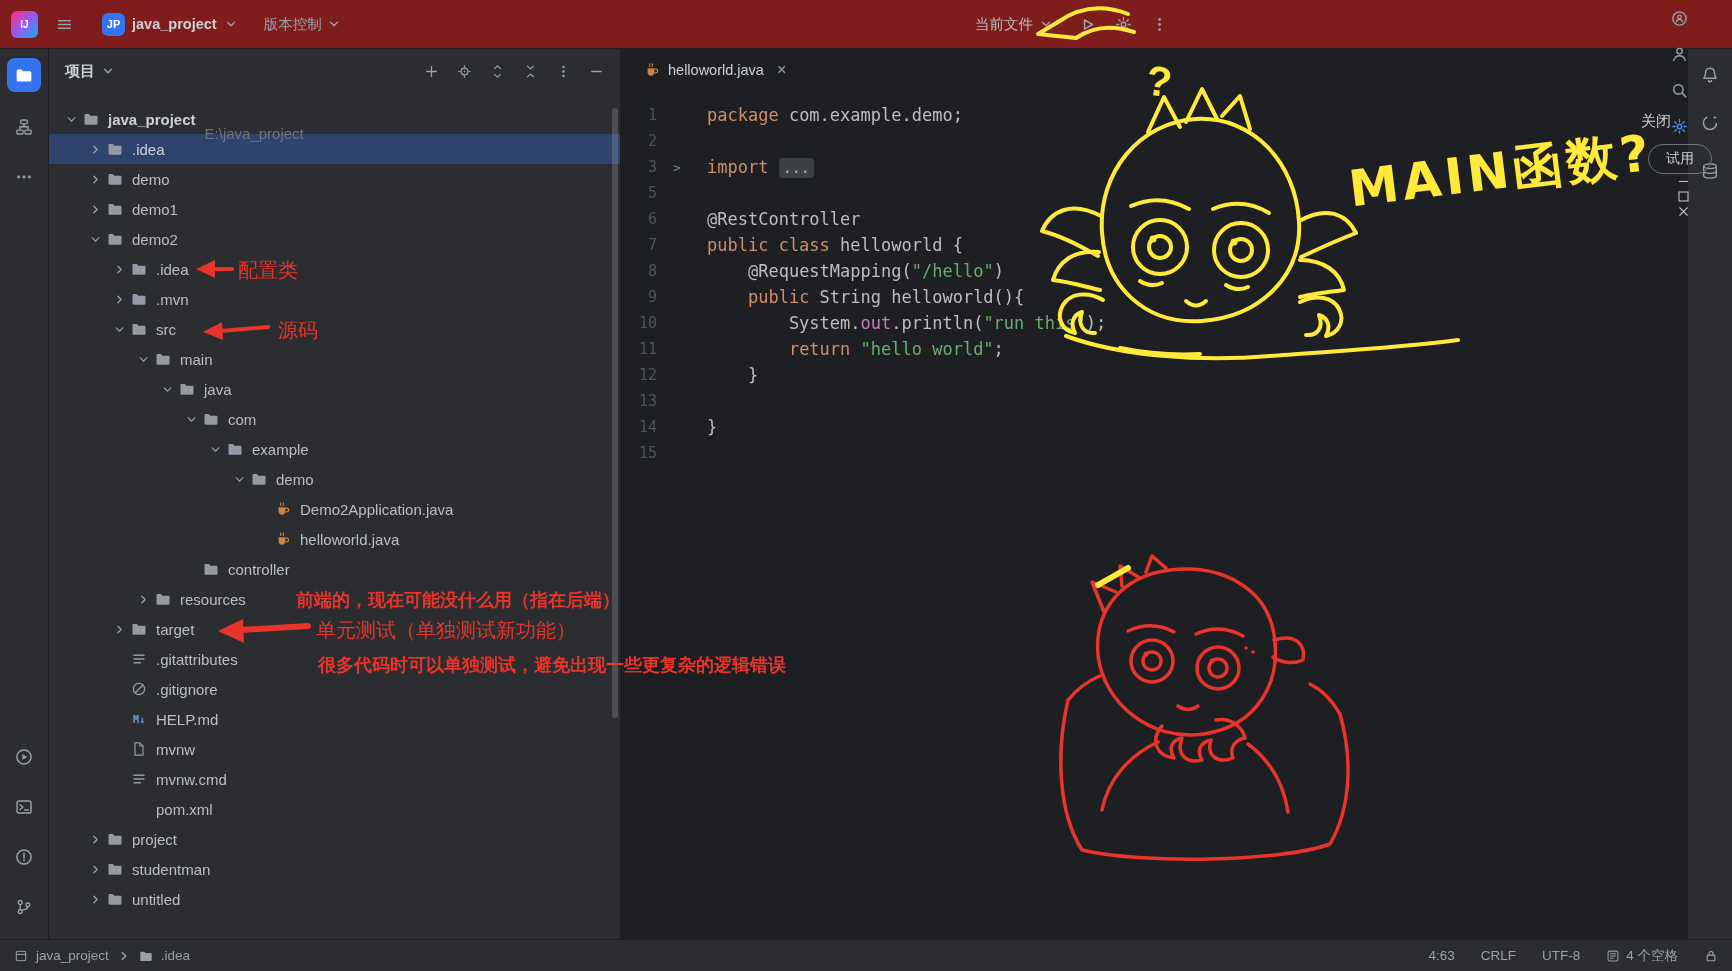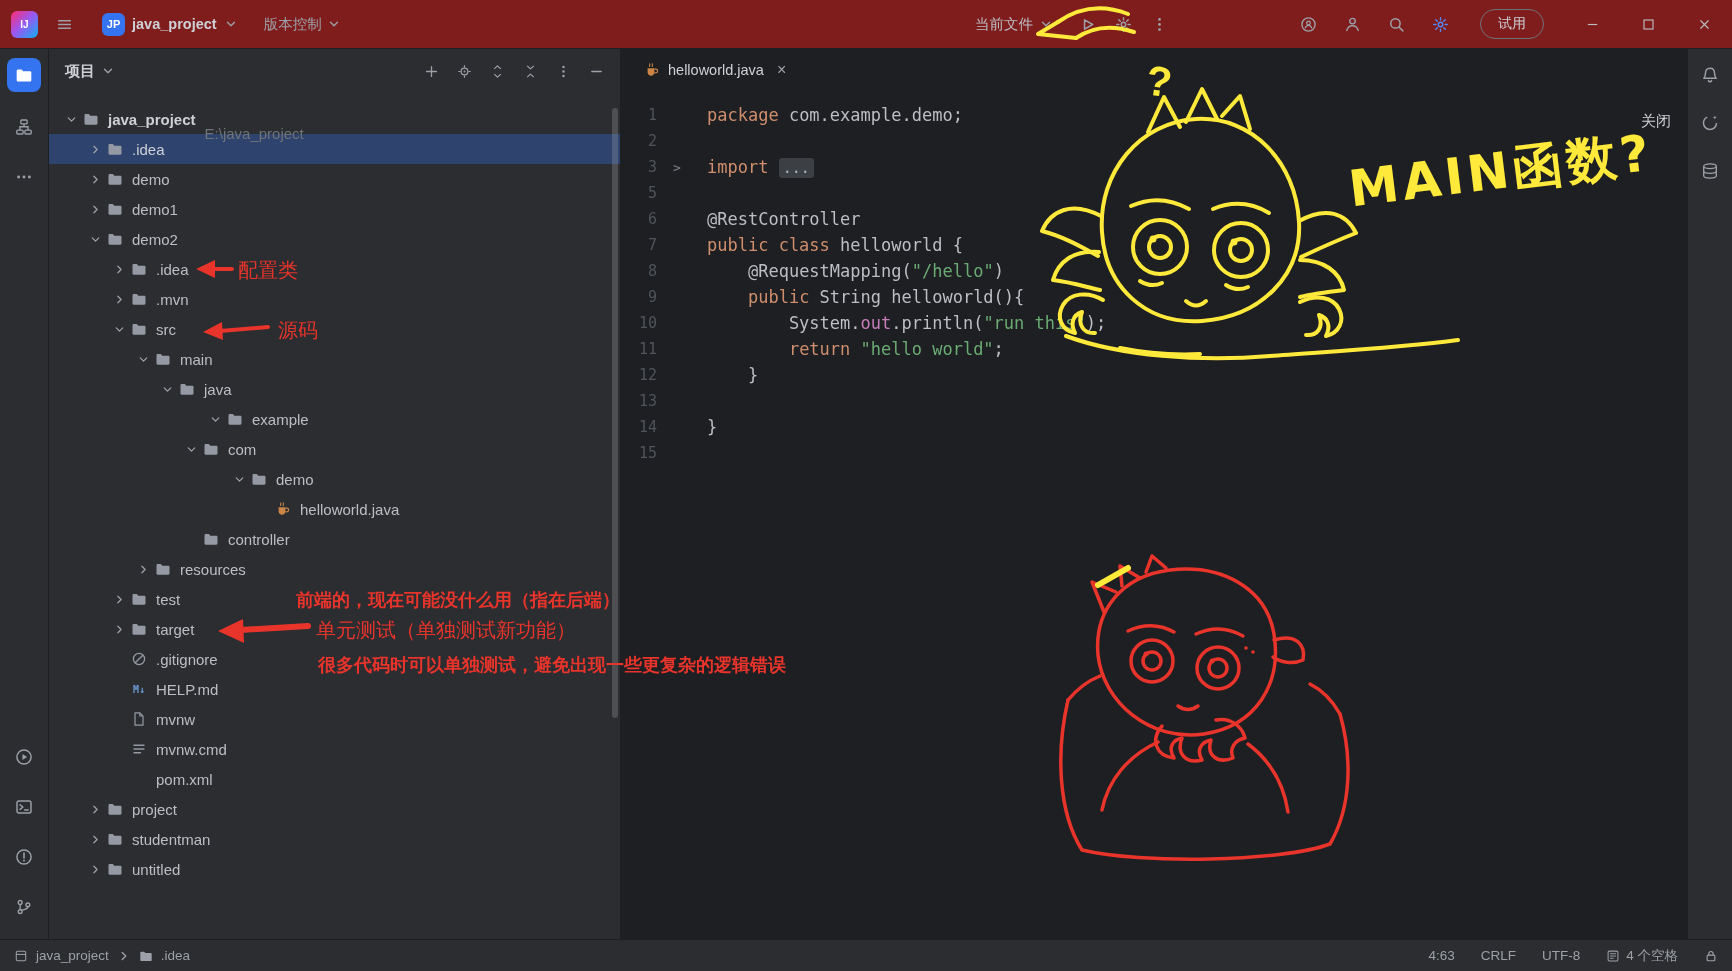--- a/index.html
+++ b/index.html
@@ -15,21 +15,21 @@
         display:flex;align-items:center;justify-content:center;color:#fff;font-size:10px;font-weight:700;}
   .tbic{width:36px;height:36px;display:flex;align-items:center;justify-content:center;color:#9da0a8;border-radius:6px;flex:none;}
   .tbic svg{width:17px;height:17px}
   .proj-widget{display:flex;align-items:center;gap:7px;margin-left:20px;color:#ced0d6;font-weight:600;font-size:14.5px;justify-content:center;}
   .jp-badge{width:23px;height:23px;background:#3574f0;border-radius:6px;color:#fff;font-size:11px;font-weight:700;
             display:flex;align-items:center;justify-content:center;}
   .chev{color:#9da0a8;display:flex}.chev svg{width:14px;height:14px}
   .vcs-widget{display:flex;align-items:center;gap:5px;margin-left:26px;color:#9da0a8;font-size:14.5px;}
   .run-cluster{position:absolute;left:965px;top:0;height:48px;display:flex;align-items:center;}
   .run-widget{display:flex;align-items:center;gap:6px;padding:0 16px 0 10px;color:#bcbec4;font-size:14.5px;justify-content:flex-end;}
-  .tb-right{position:absolute;right:0;top:0;height:48px;display:flex;align-items:center;}
+  .tb-right{position:absolute;right:0;top:0;height:48px;display:flex;align-items:center;flex-direction:column;}
   .tb-right .tbic{margin-right:8px}
   .trial{border:1px solid #6f737a;border-radius:15px;padding:5px 17px;color:#ced0d6;font-size:14px;margin:0 20px 0 14px;}
   .winbtn{width:56px;height:48px;display:flex;align-items:center;justify-content:center;color:#bcbec4;}
   .winbtn svg{width:15px;height:15px}
 
   
   .lstrip{position:absolute;left:0;top:48px;bottom:31px;width:48px;background:#2b2d30;border-right:1px solid #1e1f22;
           display:flex;flex-direction:column;align-items:center;padding-top:10px;z-index:4;}
   .sic{width:34px;height:34px;display:flex;align-items:center;justify-content:center;color:#9da0a8;border-radius:8px;flex:none;}
   .sic svg{width:18px;height:18px}
@@ -436,46 +436,46 @@
           </svg>
         </span>
         <span class="tico">
           <svg viewBox="0 0 16 16" width="16" height="16">
             <path d="M1.5 4.2c0-.7.5-1.2 1.2-1.2h3.1l1.5 1.7h6c.7 0 1.2.5 1.2 1.2v6.7c0 .7-.5 1.2-1.2 1.2H2.7c-.7 0-1.2-.5-1.2-1.2z" fill="currentColor"></path>
           </svg>
         </span>
         <span class="tlabel">java</span>
       </div>
       <div class="trow">
+        <span class="ind" style="width: 132px;"></span>
+        <span class="chv">
+          <svg viewBox="0 0 16 16" width="16" height="16">
+            <path d="M4 6l4 4 4-4" stroke="currentColor" stroke-width="1.6" fill="none" stroke-linecap="round" stroke-linejoin="round"></path>
+          </svg>
+        </span>
+        <span class="tico">
+          <svg viewBox="0 0 16 16" width="16" height="16">
+            <path d="M1.5 4.2c0-.7.5-1.2 1.2-1.2h3.1l1.5 1.7h6c.7 0 1.2.5 1.2 1.2v6.7c0 .7-.5 1.2-1.2 1.2H2.7c-.7 0-1.2-.5-1.2-1.2z" fill="currentColor"></path>
+          </svg>
+        </span>
+        <span class="tlabel">com</span>
+      </div>
+      <div class="trow">
         <span class="ind" style="width: 156px;"></span>
         <span class="chv">
           <svg viewBox="0 0 16 16" width="16" height="16">
             <path d="M4 6l4 4 4-4" stroke="currentColor" stroke-width="1.6" fill="none" stroke-linecap="round" stroke-linejoin="round"></path>
           </svg>
         </span>
         <span class="tico">
           <svg viewBox="0 0 16 16" width="16" height="16">
             <path d="M1.5 4.2c0-.7.5-1.2 1.2-1.2h3.1l1.5 1.7h6c.7 0 1.2.5 1.2 1.2v6.7c0 .7-.5 1.2-1.2 1.2H2.7c-.7 0-1.2-.5-1.2-1.2z" fill="currentColor"></path>
           </svg>
         </span>
         <span class="tlabel">example</span>
-      </div>
-      <div class="trow">
-        <span class="ind" style="width: 132px;"></span>
-        <span class="chv">
-          <svg viewBox="0 0 16 16" width="16" height="16">
-            <path d="M4 6l4 4 4-4" stroke="currentColor" stroke-width="1.6" fill="none" stroke-linecap="round" stroke-linejoin="round"></path>
-          </svg>
-        </span>
-        <span class="tico">
-          <svg viewBox="0 0 16 16" width="16" height="16">
-            <path d="M1.5 4.2c0-.7.5-1.2 1.2-1.2h3.1l1.5 1.7h6c.7 0 1.2.5 1.2 1.2v6.7c0 .7-.5 1.2-1.2 1.2H2.7c-.7 0-1.2-.5-1.2-1.2z" fill="currentColor"></path>
-          </svg>
-        </span>
-        <span class="tlabel">com</span>
       </div>
       <div class="trow">
         <span class="ind" style="width: 180px;"></span>
         <span class="chv">
           <svg viewBox="0 0 16 16" width="16" height="16">
             <path d="M4 6l4 4 4-4" stroke="currentColor" stroke-width="1.6" fill="none" stroke-linecap="round" stroke-linejoin="round"></path>
           </svg>
         </span>
         <span class="tico">
           <svg viewBox="0 0 16 16" width="16" height="16">
@@ -487,20 +487,32 @@
       <div class="trow">
         <span class="ind" style="width: 204px;"></span>
         <span class="chv"></span>
         <span class="tico">
           <svg viewBox="0 0 16 16" width="16" height="16">
             <path d="M3.6 6.3h6.8v4c0 1.9-1.5 3.4-3.4 3.4S3.6 12.2 3.6 10.3z" fill="#cb8647"></path>
             <path d="M10.4 7.2h1.4c1 0 1.8.8 1.8 1.8s-.8 1.8-1.8 1.8h-1.4" fill="none" stroke="#cb8647" stroke-width="1.2"></path>
             <path d="M5.7 1.8c.8.9-.8 1.8 0 2.7M8.3 1.8c.8.9-.8 1.8 0 2.7" fill="none" stroke="#cb8647" stroke-width="1.1" stroke-linecap="round"></path>
           </svg>
         </span>
+        <span class="tlabel">Demo2Application.java</span>
+      </div>
+      <div class="trow">
+        <span class="ind" style="width: 204px;"></span>
+        <span class="chv"></span>
+        <span class="tico">
+          <svg viewBox="0 0 16 16" width="16" height="16">
+            <path d="M3.6 6.3h6.8v4c0 1.9-1.5 3.4-3.4 3.4S3.6 12.2 3.6 10.3z" fill="#cb8647"></path>
+            <path d="M10.4 7.2h1.4c1 0 1.8.8 1.8 1.8s-.8 1.8-1.8 1.8h-1.4" fill="none" stroke="#cb8647" stroke-width="1.2"></path>
+            <path d="M5.7 1.8c.8.9-.8 1.8 0 2.7M8.3 1.8c.8.9-.8 1.8 0 2.7" fill="none" stroke="#cb8647" stroke-width="1.1" stroke-linecap="round"></path>
+          </svg>
+        </span>
         <span class="tlabel">helloworld.java</span>
       </div>
       <div class="trow">
         <span class="ind" style="width: 132px;"></span>
         <span class="chv"></span>
         <span class="tico">
           <svg viewBox="0 0 16 16" width="16" height="16">
             <path d="M1.5 4.2c0-.7.5-1.2 1.2-1.2h3.1l1.5 1.7h6c.7 0 1.2.5 1.2 1.2v6.7c0 .7-.5 1.2-1.2 1.2H2.7c-.7 0-1.2-.5-1.2-1.2z" fill="currentColor"></path>
           </svg>
         </span>
@@ -525,35 +537,31 @@
         <span class="chv">
           <svg viewBox="0 0 16 16" width="16" height="16">
             <path d="M6 4l4 4-4 4" stroke="currentColor" stroke-width="1.6" fill="none" stroke-linecap="round" stroke-linejoin="round"></path>
           </svg>
         </span>
         <span class="tico">
           <svg viewBox="0 0 16 16" width="16" height="16">
             <path d="M1.5 4.2c0-.7.5-1.2 1.2-1.2h3.1l1.5 1.7h6c.7 0 1.2.5 1.2 1.2v6.7c0 .7-.5 1.2-1.2 1.2H2.7c-.7 0-1.2-.5-1.2-1.2z" fill="currentColor"></path>
           </svg>
         </span>
-        <span class="tlabel">test</span>
-      </div>
-      <div class="trow">
-        <span class="ind" style="width: 60px;"></span>
-        <span class="chv">
-          <svg viewBox="0 0 16 16" width="16" height="16">
-            <path d="M6 4l4 4-4 4" stroke="currentColor" stroke-width="1.6" fill="none" stroke-linecap="round" stroke-linejoin="round"></path>
-          </svg>
-        </span>
-        <span class="tico">
-          <svg viewBox="0 0 16 16" width="16" height="16">
-            <path d="M1.5 4.2c0-.7.5-1.2 1.2-1.2h3.1l1.5 1.7h6c.7 0 1.2.5 1.2 1.2v6.7c0 .7-.5 1.2-1.2 1.2H2.7c-.7 0-1.2-.5-1.2-1.2z" fill="currentColor"></path>
-          </svg>
-        </span>
         <span class="tlabel">target</span>
+      </div>
+      <div class="trow">
+        <span class="ind" style="width: 60px;"></span>
+        <span class="chv"></span>
+        <span class="tico">
+          <svg viewBox="0 0 16 16" width="16" height="16">
+            <path d="M3 4.2h10M3 8h10M3 11.8h6.5" stroke="currentColor" stroke-width="1.4" fill="none" stroke-linecap="round"></path>
+          </svg>
+        </span>
+        <span class="tlabel">.gitattributes</span>
       </div>
       <div class="trow">
         <span class="ind" style="width: 60px;"></span>
         <span class="chv"></span>
         <span class="tico">
           <svg viewBox="0 0 16 16" width="16" height="16">
             <circle cx="8" cy="8" r="5.6" stroke="currentColor" stroke-width="1.3" fill="none"></circle>
             <path d="M4.2 11.8l7.6-7.6" stroke="currentColor" stroke-width="1.3"></path>
           </svg>
         </span>

